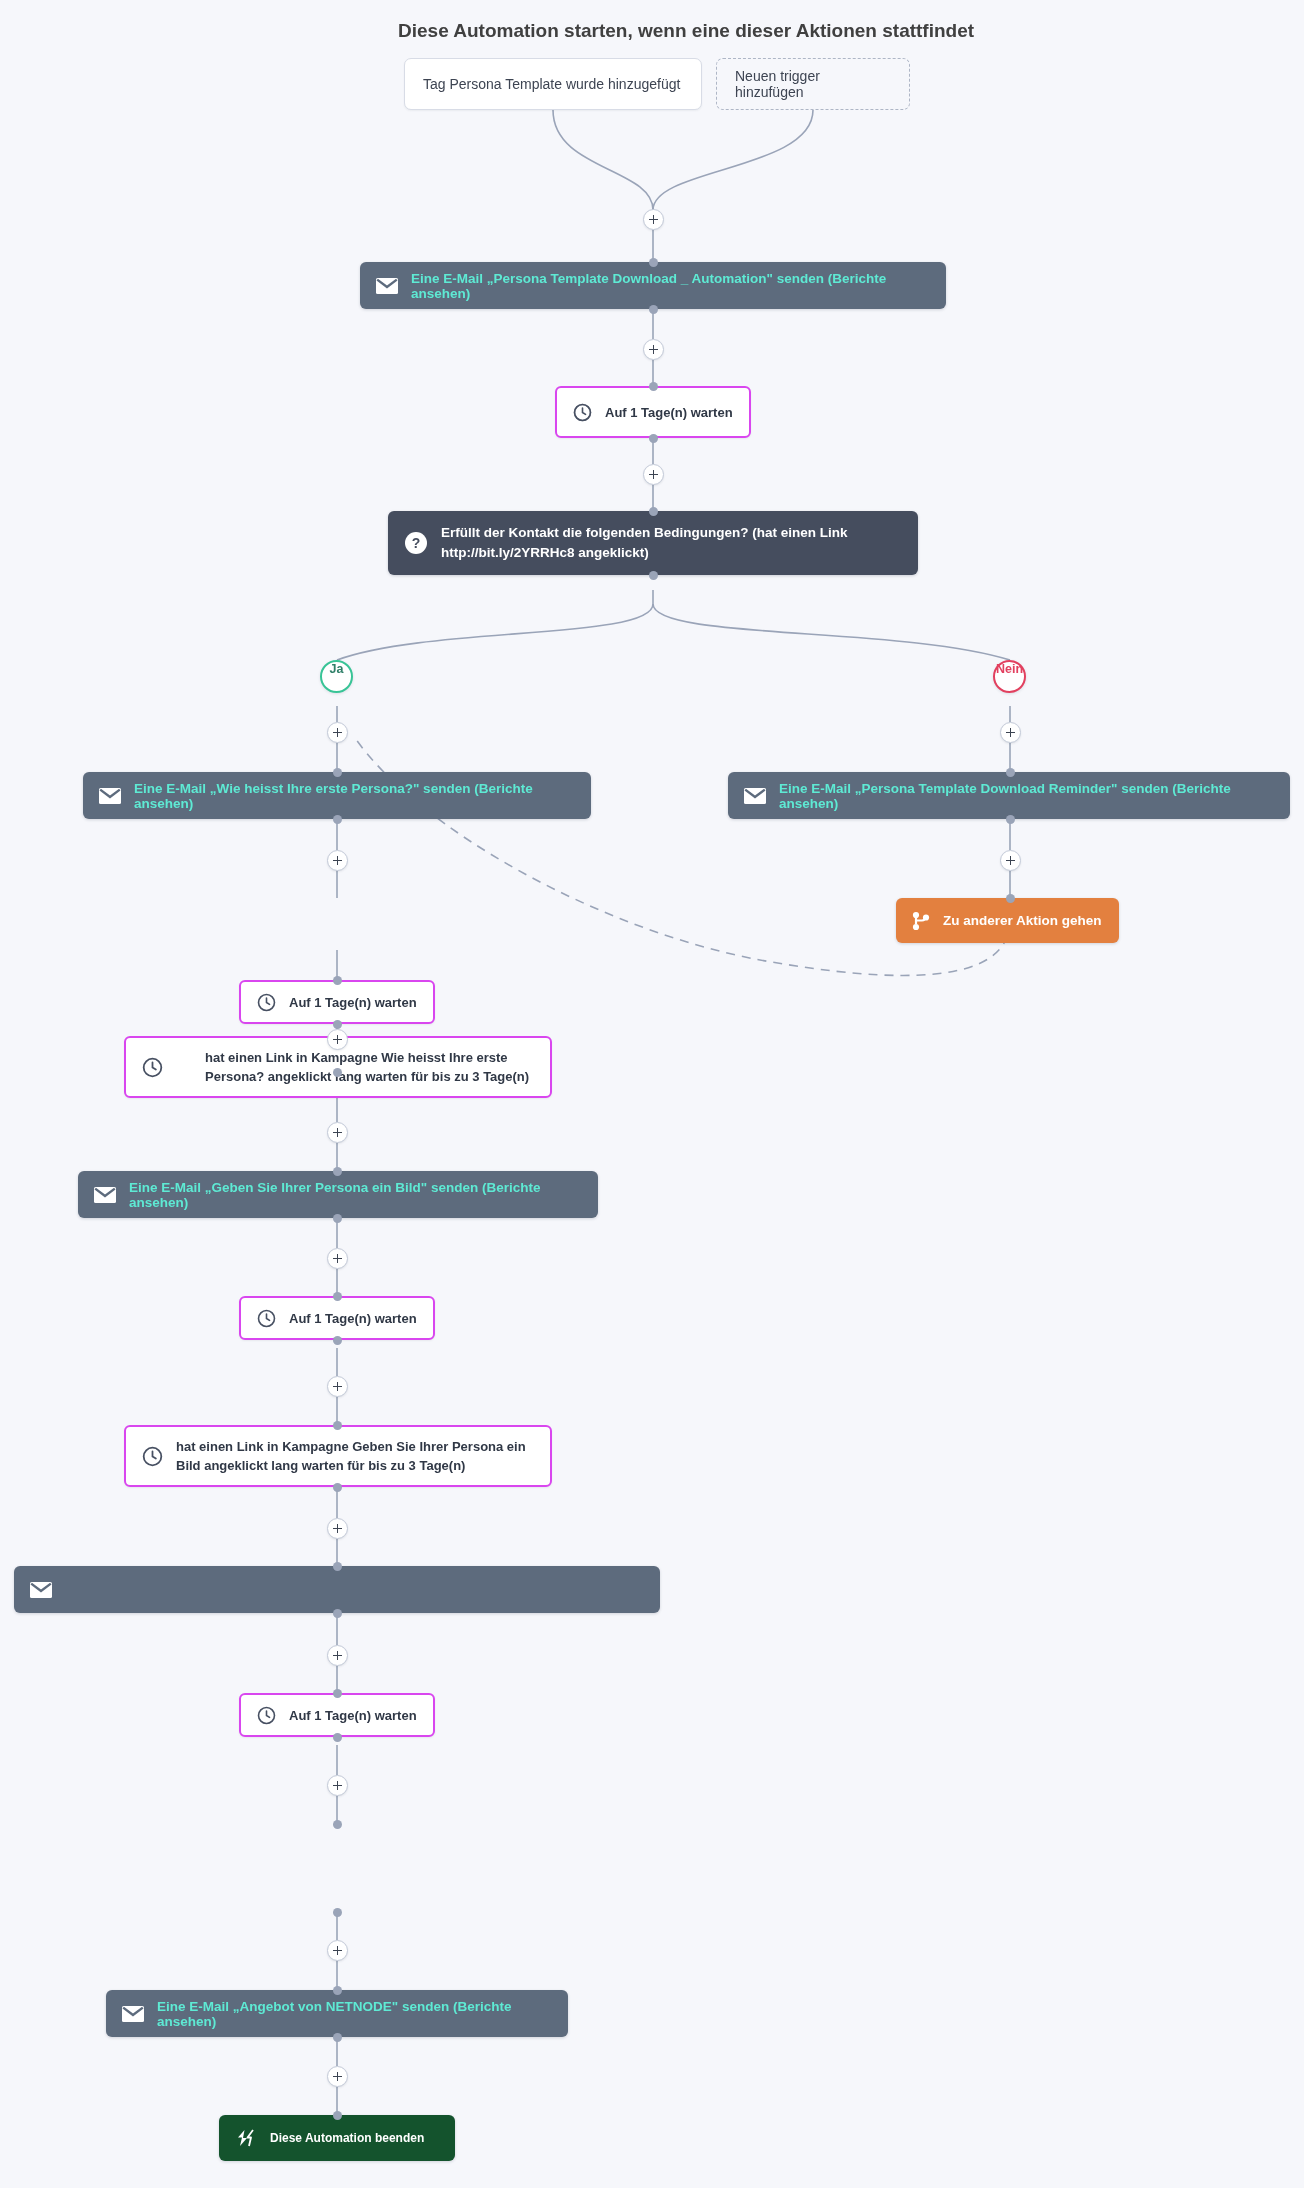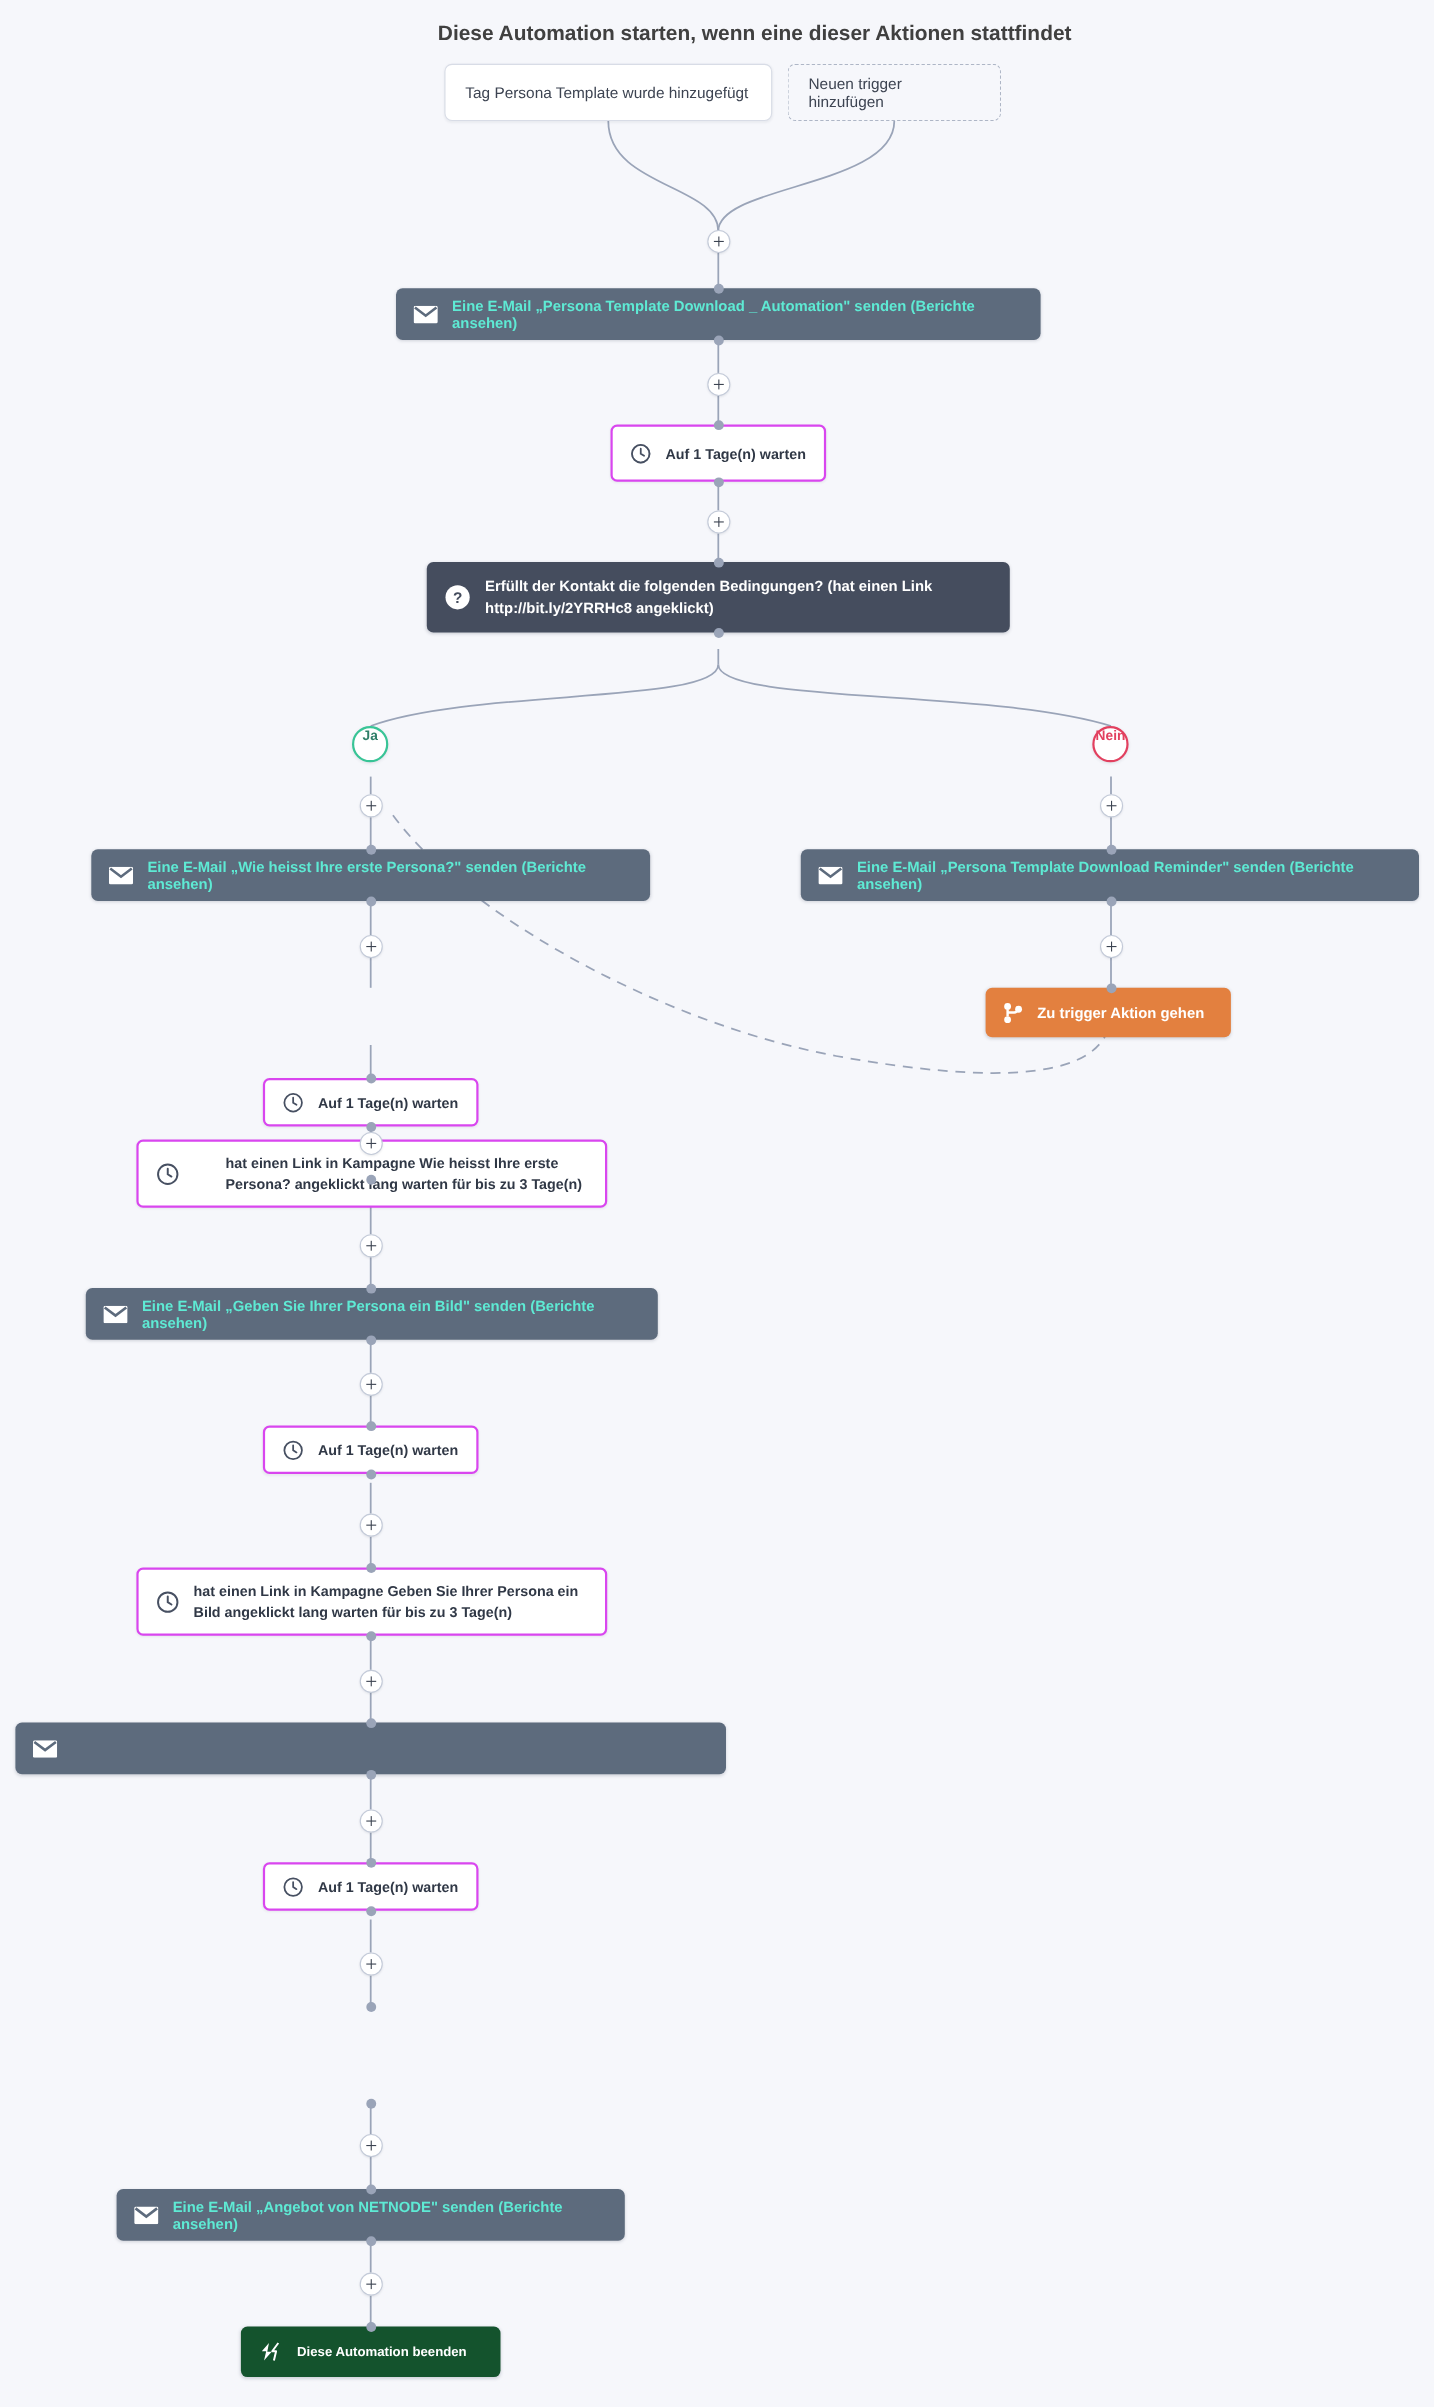--- a/index.html
+++ b/index.html
@@ -309,21 +309,21 @@
   <div class="node goto" style="left:896px; top:898px; width:223px; height:45px;">
     <span class="ico">
       <svg width="18" height="20" viewBox="0 0 18 20">
         <circle cx="4" cy="4" r="3.1" fill="#fff"></circle>
         <circle cx="4" cy="16" r="3.1" fill="#fff"></circle>
         <circle cx="14" cy="6.5" r="3.1" fill="#fff"></circle>
         <path d="M4 7 V13" stroke="#fff" stroke-width="2.2"></path>
         <path d="M4 9.5 H10 a3 3 0 0 0 3-3" fill="none" stroke="#fff" stroke-width="2.2"></path>
       </svg>
     </span>
-    <span class="txt">Zu trigger Aktion gehen</span>
+    <span class="txt">Zu anderer Aktion gehen</span>
   </div>
 
   <div class="dot" style="left:333px; top:976px;"></div>
   <div class="node wait" style="left:239px; top:980px; width:196px; height:44px;">
     <span class="ico">
       <svg width="19" height="19" viewBox="0 0 20 20">
           <circle cx="10" cy="10" r="8.4" fill="none" stroke="#475062" stroke-width="1.7"></circle>
           <path d="M10 5.2 V10 L13.2 12" fill="none" stroke="#475062" stroke-width="1.7" stroke-linecap="round"></path>
         </svg>
     </span>

